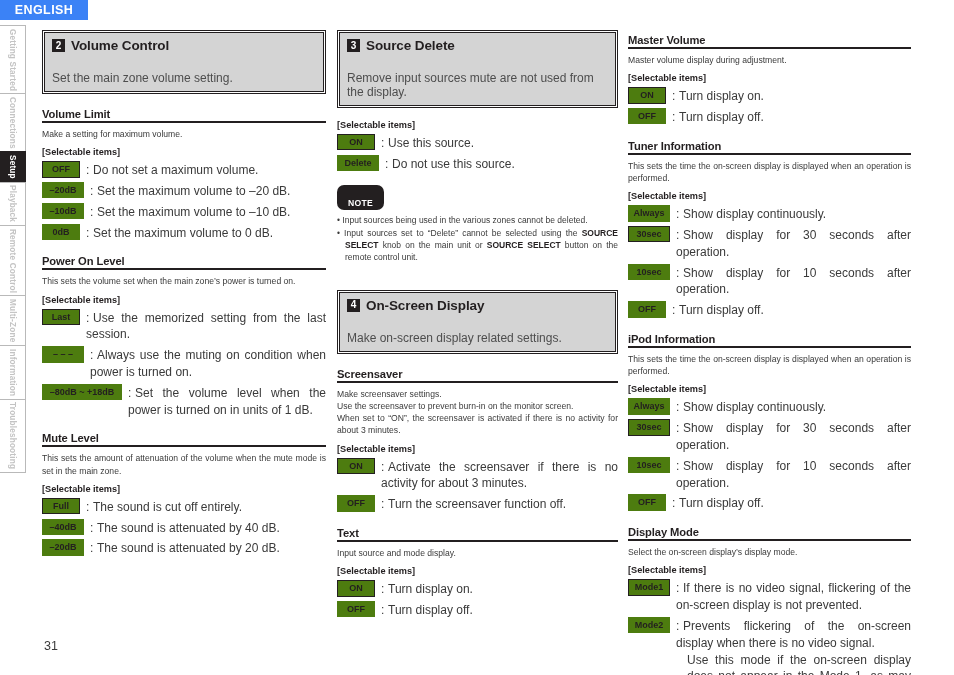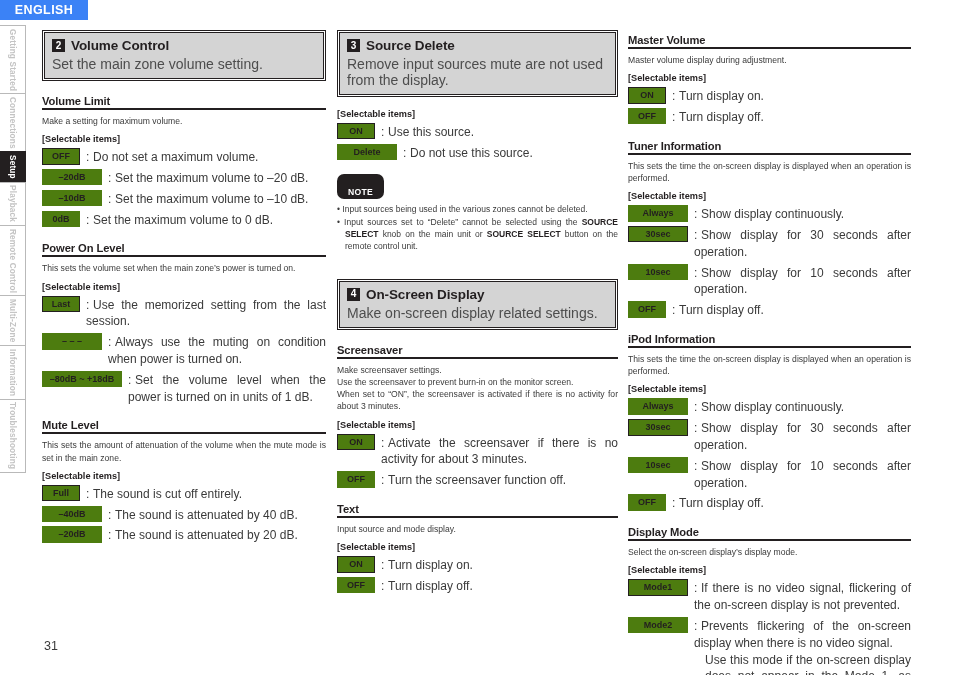--- a/index.html
+++ b/index.html
@@ -71,21 +71,21 @@
   }
   .title-line { display: flex; align-items: center; gap: 6px; }
   .num-badge {
     display: inline-flex; align-items: center; justify-content: center;
     width: 13px; height: 13px;
     background: #231f20; color: #ffffff;
     font-size: 10px; font-weight: bold;
     line-height: 1;
   }
   .title-text { font-size: 13.5px; font-weight: bold; letter-spacing: -.1px; }
-  .title-sub { font-size: 14px; color: #4d4d4d; margin-top: 3px; }
+  .title-sub { font-size: 12px; color: #4d4d4d; margin-top: 18px; }
 
   
   .sec {
     font-size: 11.2px; font-weight: bold;
     border-bottom: 2.5px solid #231f20;
     padding-bottom: 1px;
     margin-top: 14px;
     letter-spacing: -.1px;
   }
   .sec.first { margin-top: 4px; }
@@ -112,21 +112,21 @@
     background: #4d7c0f;
     text-align: center;
     font-size: 9px; font-weight: bold;
     padding: 2px 0 2px 0;
     line-height: 1.15;
     color: #231f20;
     border: 1px solid transparent;
   }
   .badge.default { border: 1.6px solid #231f20; }
   .badge.wide { width: 80px; }
-  .badge.mid { width: 60px; }
+  .badge.mid { width: 42px; }
   .item-desc {
     font-size: 12px; color: #3a3a3a;
     line-height: 1.4;
     padding-left: 6px;
     padding-top: 1px;
     flex: 1 1 auto;
   }
   .item-desc .colon { display: inline-block; width: 7px; }
   .item-desc.justified { text-align: justify; }
   .item-indent { padding-left: 11px; display: block; }

